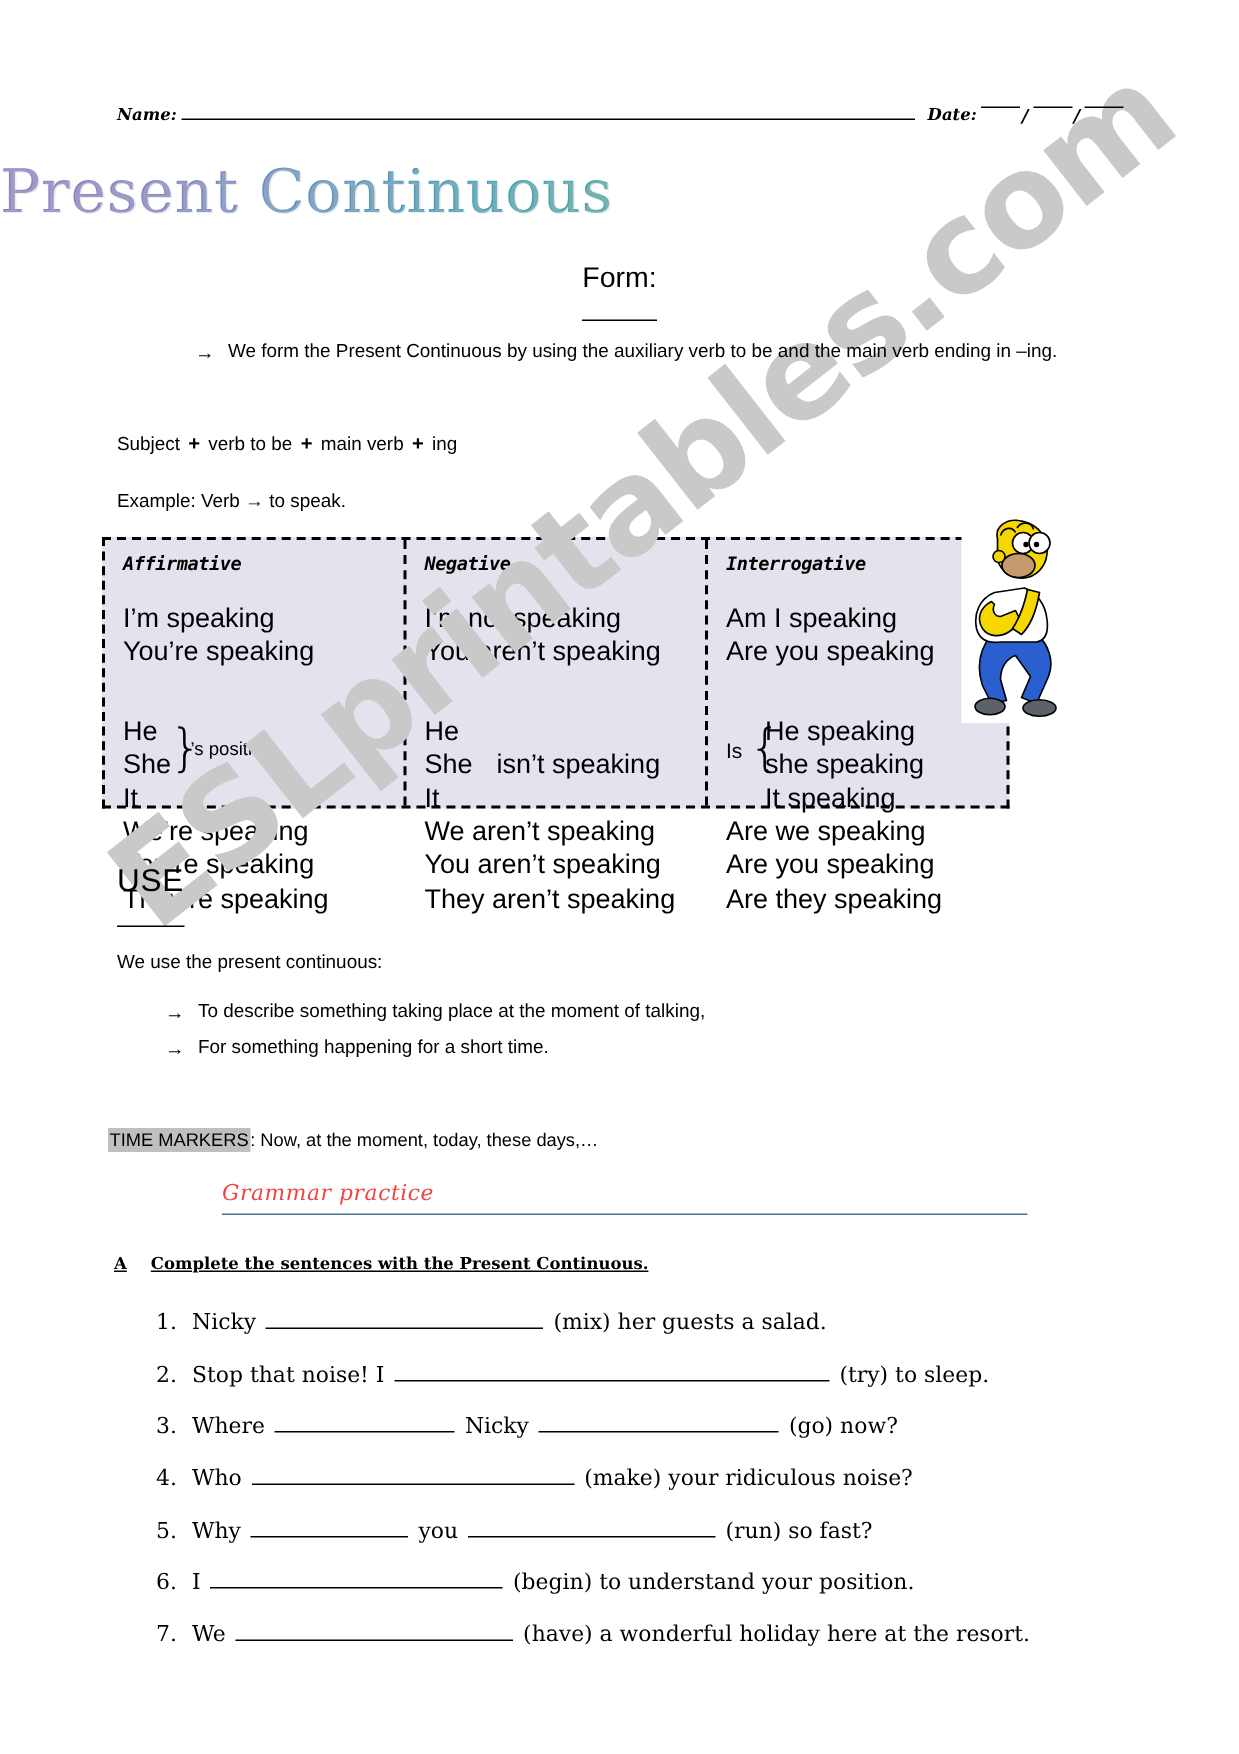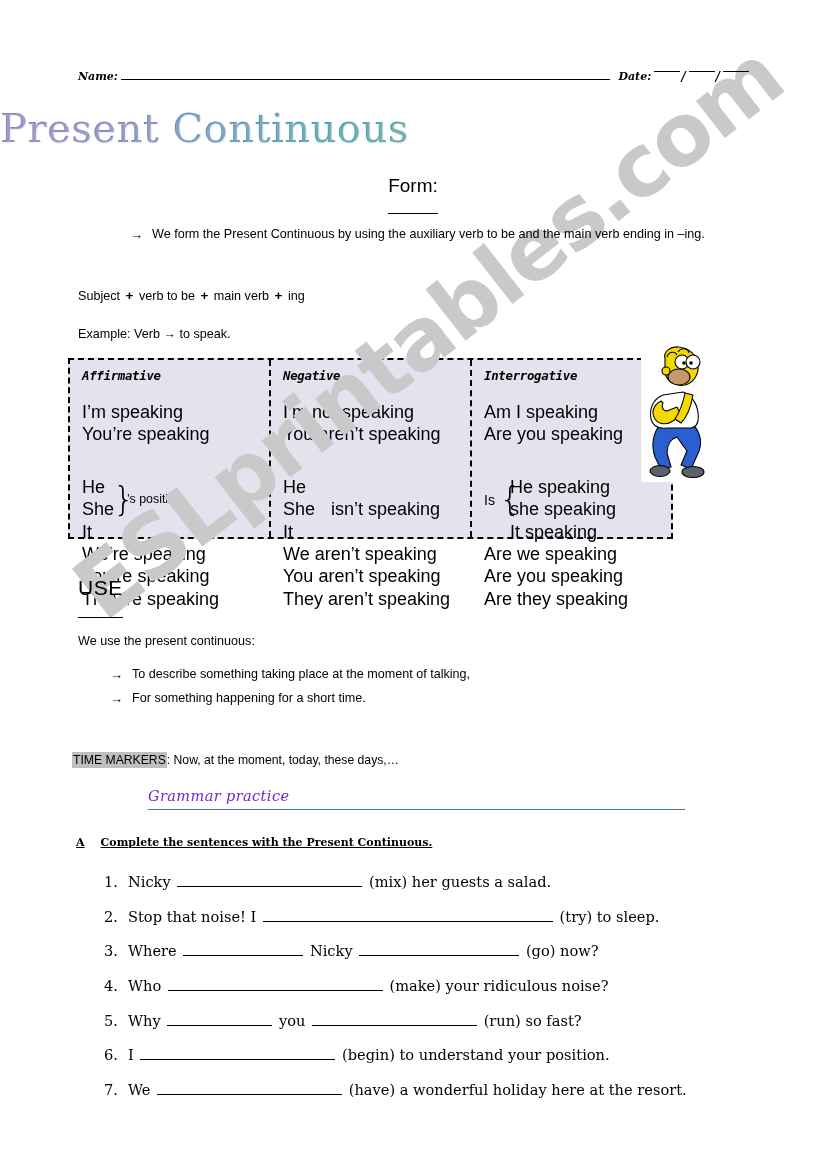--- a/index.html
+++ b/index.html
@@ -166,21 +166,21 @@
     position: absolute;
     left: 148px;
     top: 788px;
     width: 537px;
     z-index: 5;
   }
   .gp-title {
     font-family: "DejaVu Serif", serif;
     font-style: italic;
     font-size: 14.5px;
-    color: #6d28d9;
+    color: #ef4444;
     letter-spacing: 0.4px;
   }
   .gp-rule {
     margin-top: 4px;
     border-bottom: 1.1px solid #4a7390;
     height: 1px;
     width: 100%;
   }
 
   

